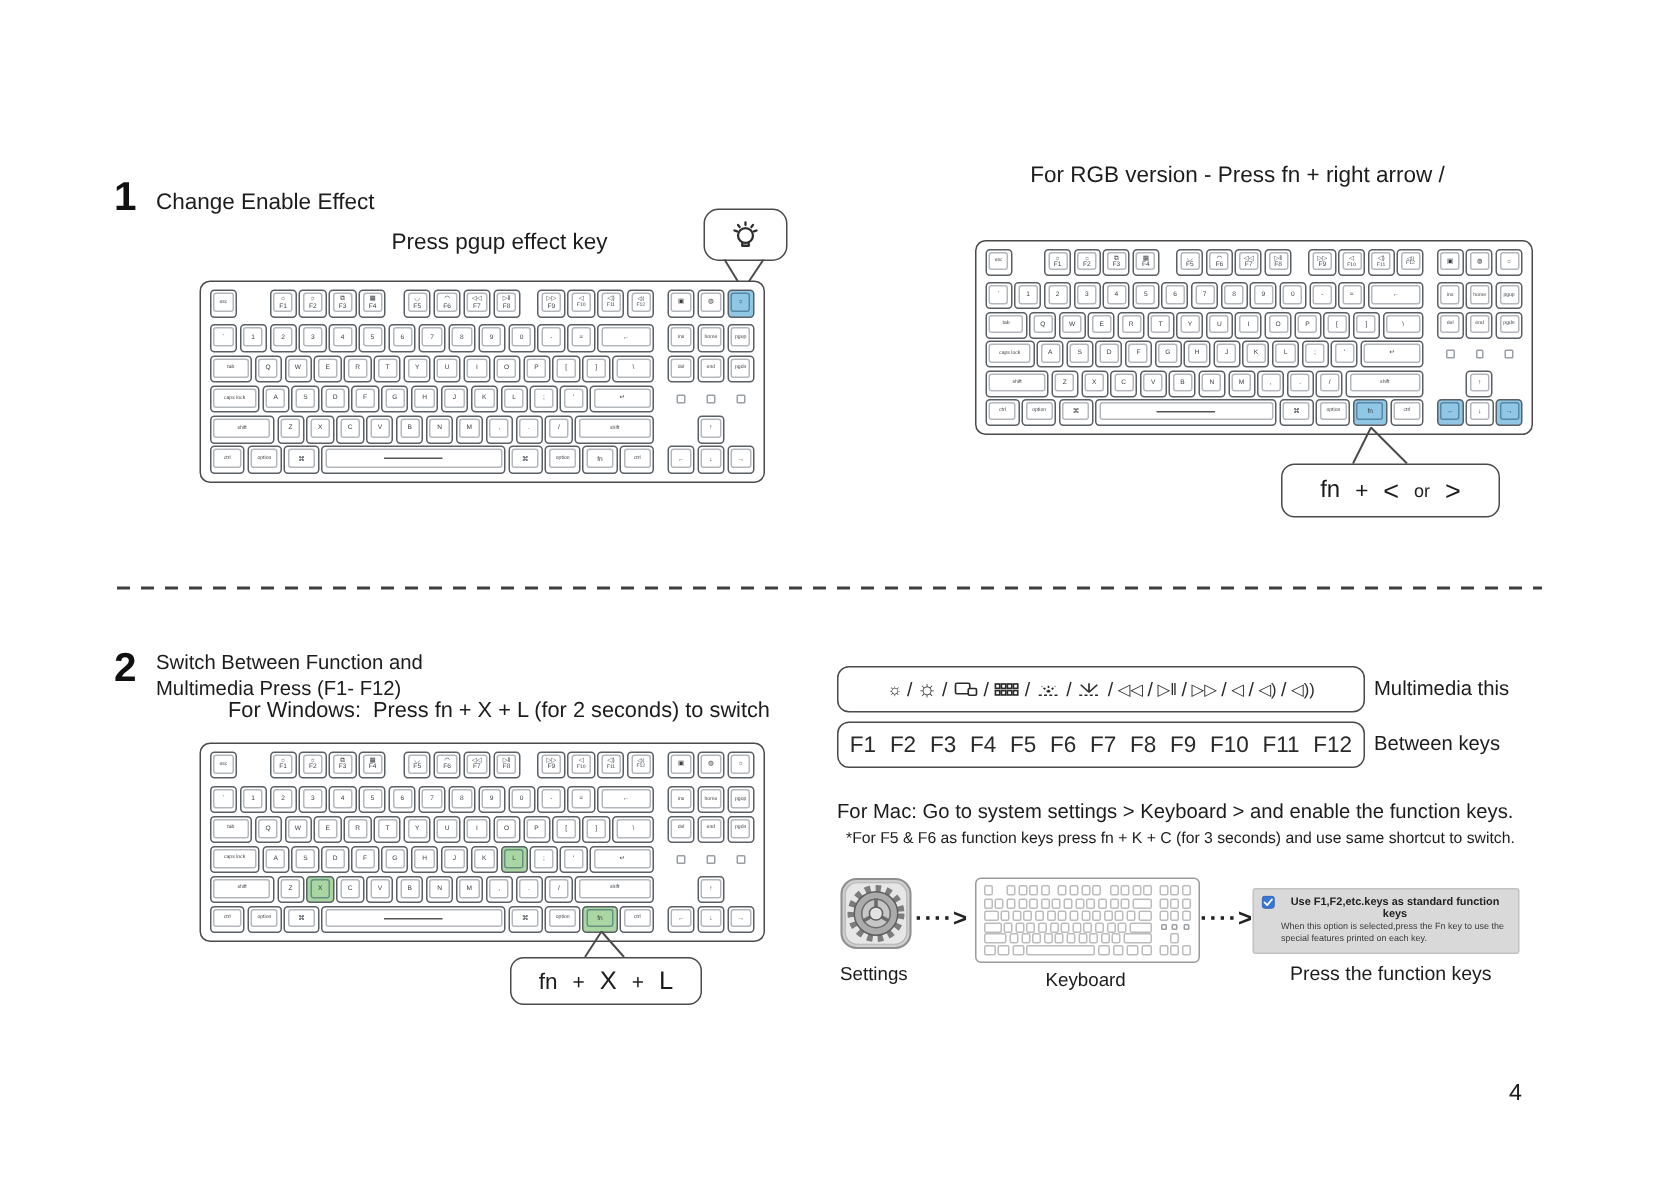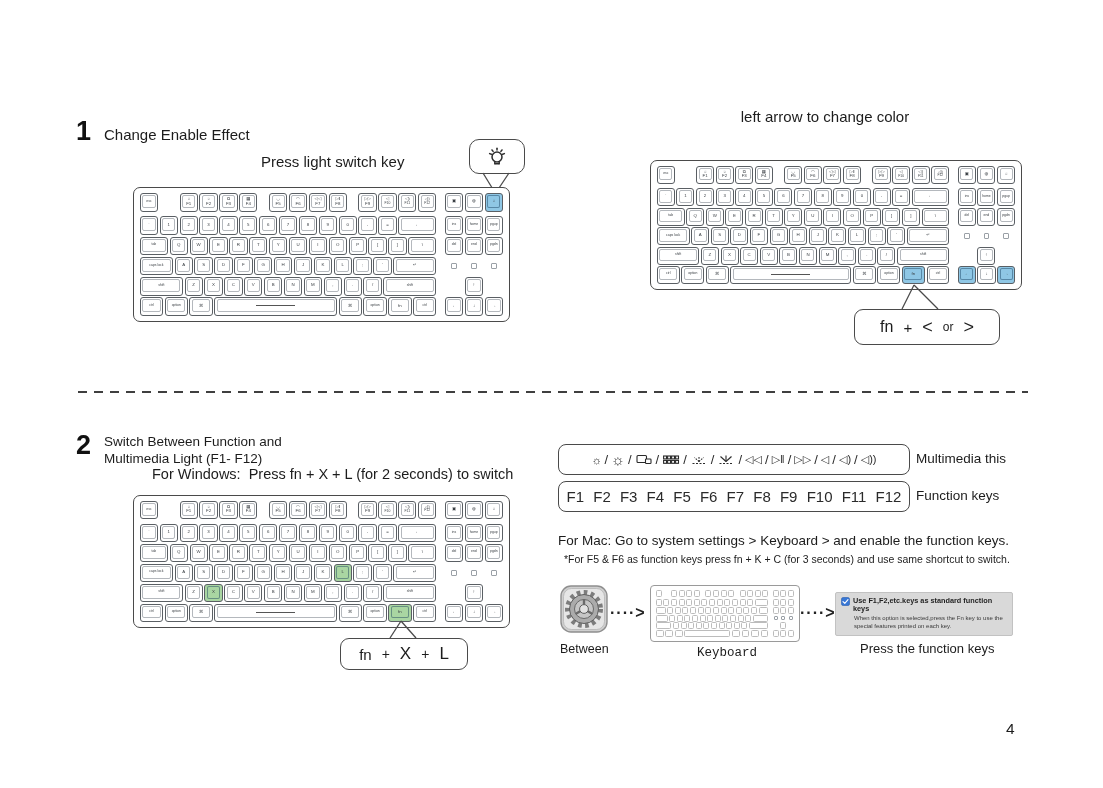--- a/index.html
+++ b/index.html
@@ -42,33 +42,33 @@
   .mm-icon{display:inline-flex;align-items:center;color:#2a2a2a;}
   .mm-sep{margin:0 3px;font-size:13px;color:#2a2a2a;}
   .fk-text{font-size:15px;word-spacing:5px;color:#2a2a2a;}
   .side-label{font-size:13.5px;}
   .mac-line{font-size:13.5px;}
   .mac-note{font-size:10.5px;}
   .mini-label{font-size:12.5px;}
   .dotted-arrow{font-size:16px;font-weight:bold;letter-spacing:1px;color:#222;}
   .cb-panel{background:#d9d9d9;border:1px solid #c2c2c2;border-radius:2px;box-sizing:border-box;
             padding:4px 5px;}
-  .cb-title-row{display:flex;align-items:flex-start;}
+  .cb-title-row{display:flex;align-items:flex-start;text-align:center;}
   .cb-title{font-size:7.3px;font-weight:bold;color:#1f1f1f;margin-left:3px;line-height:1.15;}
   .cb-sub{font-size:6px;color:#3a3a3a;margin-left:13px;margin-top:1px;line-height:1.3;}
   .enable-label{font-size:13px;}
   .page-num{font-size:15.5px;}
   svg{display:block;}
 </style>
 </head>
 <body>
 
 <span class="abs step-num" style="left:76px;top:116px;">1</span>
 <span class="abs step-title" style="left:104px;top:126px;">Change Enable Effect</span>
-<span class="abs caption" style="left:261px;top:153px;">Press light switch key</span>
+<span class="abs caption" style="left:261px;top:153px;">Press pgup effect key</span>
 
 <div class="abs callout" style="left:469px;top:139px;width:56px;height:35px;border-radius:10px;">
   <span>
     <svg width="26" height="26" viewBox="0 0 24 24" fill="none" stroke="#2e2e2e" stroke-width="1.4" stroke-linecap="round">
       <circle cx="12" cy="12" r="4.6"></circle>
       <line x1="10" y1="16.2" x2="10" y2="18.3"></line>
         <line x1="14" y1="16.2" x2="14" y2="18.3"></line>
       <line x1="10.2" y1="18.3" x2="13.8" y2="18.3"></line>
       <line x1="12" y1="5.6" x2="12" y2="4.0"></line>
       <line x1="8.4" y1="6.8" x2="7.4" y2="5.5"></line>
@@ -559,21 +559,21 @@
       </div>
       <div class="key" style="width: 18.291px; margin: 0px 0.8px;">
         <div class="key-in">
           <span style="font-size: 4.4px;">→</span>
         </div>
       </div>
     </div>
   </div>
 
 <div class="abs" style="left:640px;top:107px;width:370px;text-align:center;font-size:15px;line-height:1.35;">
-  <div>left arrow to change color</div>
+  <div>For RGB version - Press fn + right arrow /</div>
 </div>
 
 <div id="kb2" class="kb" style="left: 650px; top: 160px; width: 372px; height: 130px; --hl: #8fc7e5;">
     <div class="kb-row" style="height: 17.8333px; margin-bottom: 4.6px;">
       <div class="key" style="width: 18.0185px; margin: 0px 0.8px;">
         <div class="key-in">
           <span style="font-size: 3.4px;">esc</span>
         </div>
       </div>
       <div style="width: 19.6185px; flex: 0 0 auto;"></div>
@@ -1062,21 +1062,21 @@
   <span class="chev">&lt;</span>
   <span class="small">or</span>
   <span class="chev">&gt;</span>
 </div>
 
 <div class="abs divider" style="left:78px;top:391px;width:950px;"></div>
 
 <span class="abs step-num" style="left:76px;top:430px;">2</span>
 <div class="abs s2-title" style="left:104px;top:433px;">
   <div>Switch Between Function and</div>
-  <div>Multimedia Light (F1- F12)</div>
+  <div>Multimedia Press (F1- F12)</div>
 </div>
 <span class="abs caption2" style="left:152px;top:466px;white-space:pre;">For Windows:  Press fn + X + L (for 2 seconds) to switch</span>
 
 <div id="kb3" class="kb" style="left: 133px; top: 495px; width: 377px; height: 133px; --hl: #a9d6a2;">
     <div class="kb-row" style="height: 18.3333px; margin-bottom: 4.6px;">
       <div class="key" style="width: 18.291px; margin: 0px 0.8px;">
         <div class="key-in">
           <span style="font-size: 3.4px;">esc</span>
         </div>
       </div>
@@ -1621,41 +1621,41 @@
     <span class="mm-sep">/</span>
     <span class="mm-icon" style="font-size: 11px;">◁)</span>
     <span class="mm-sep">/</span>
     <span class="mm-icon" style="font-size: 11px;">◁))</span>
   </div>
 <span class="abs side-label" style="left:916px;top:451px;">Multimedia this</span>
 
 <div class="abs pill" style="left:558px;top:481px;width:352px;height:31px;">
   <span class="fk-text">F1 F2 F3 F4 F5 F6 F7 F8 F9 F10 F11 F12</span>
 </div>
-<span class="abs side-label" style="left:916px;top:488px;">Function keys</span>
+<span class="abs side-label" style="left:916px;top:488px;">Between keys</span>
 
 <span class="abs mac-line" style="left:558px;top:533px;">For Mac: Go to system settings &gt; Keyboard &gt; and enable the function keys.</span>
 <span class="abs mac-note" style="left:564px;top:553px;">*For F5 &amp; F6 as function keys press fn + K + C (for 3 seconds) and use same shortcut to switch.</span>
 
 <div class="abs" style="left:560px;top:585px;">
   <svg width="48" height="48" viewBox="0 0 48 48">
     <rect x="1" y="1" width="46" height="46" rx="10" fill="#cfcfcf" stroke="#8f8f8f" stroke-width="1.4"></rect>
     <rect x="3.5" y="3.5" width="41" height="41" rx="8" fill="#e6e6e6" stroke="#b5b5b5" stroke-width="0.8"></rect>
     <circle cx="24" cy="24" r="16.5" fill="none" stroke="#7c7c7c" stroke-width="5" stroke-dasharray="3.6 3.4"></circle>
     <circle cx="24" cy="24" r="14.5" fill="#ababab" stroke="#5f5f5f" stroke-width="1"></circle>
     <circle cx="24" cy="24" r="9.5" fill="#c6c6c6" stroke="#6a6a6a" stroke-width="1"></circle>
     <g stroke="#6a6a6a" stroke-width="2.4">
       <line x1="24" y1="14" x2="24" y2="20.5"></line>
       <line x1="15.5" y1="29" x2="21" y2="25.8"></line>
       <line x1="32.5" y1="29" x2="27" y2="25.8"></line>
     </g>
     <circle cx="24" cy="24" r="4.4" fill="#e2e2e2" stroke="#5f5f5f" stroke-width="1"></circle>
   </svg>
 </div>
-<span class="abs mini-label" style="left:560px;top:642px;">Between</span>
+<span class="abs mini-label" style="left:560px;top:642px;">Settings</span>
 
 <span class="abs dotted-arrow" style="left:610px;top:604px;">····&gt;</span>
 
 <div id="kbmini" class="kb mini" style="left:650px;top:585px;width:150px;height:57px;">
     <div class="kb-row" style="height: 6.91667px; margin-bottom: 2.3px;">
       <div class="key" style="width: 6.02943px; margin: 0px 0.8px;"></div>
       <div style="width: 7.62943px; flex: 0 0 auto;"></div>
       <div class="key" style="width: 6.02943px; margin: 0px 0.8px;"></div>
       <div class="key" style="width: 6.02943px; margin: 0px 0.8px;"></div>
       <div class="key" style="width: 6.02943px; margin: 0px 0.8px;"></div>
@@ -1766,21 +1766,21 @@
       <div class="key" style="width: 7.93678px; margin: 0px 0.8px;"></div>
       <div class="key" style="width: 7.93678px; margin: 0px 0.8px;"></div>
       <div class="key" style="width: 7.93678px; margin: 0px 0.8px;"></div>
       <div class="key" style="width: 7.93678px; margin: 0px 0.8px;"></div>
       <div style="width: 2.6703px; flex: 0 0 auto;"></div>
       <div class="key" style="width: 6.02943px; margin: 0px 0.8px;"></div>
       <div class="key" style="width: 6.02943px; margin: 0px 0.8px;"></div>
       <div class="key" style="width: 6.02943px; margin: 0px 0.8px;"></div>
     </div>
   </div>
-<span class="abs mini-label" style="left:697px;top:646px;font-family:Liberation Mono, monospace;">Keyboard</span>
+<span class="abs mini-label" style="left:697px;top:646px;">Keyboard</span>
 
 <span class="abs dotted-arrow" style="left:800px;top:604px;">····&gt;</span>
 
 <div class="abs cb-panel" style="left:835px;top:592px;width:178px;height:44px;">
   <div class="cb-title-row">
     <span>
       <svg width="9" height="9" viewBox="0 0 9 9">
         <rect x="0.5" y="0.5" width="8" height="8" rx="1.6" fill="#3777d6" stroke="#2a5cab" stroke-width="0.6"></rect>
         <path d="M2 4.6 L3.8 6.4 L7 2.6" fill="none" stroke="#fff" stroke-width="1.1" stroke-linecap="round" stroke-linejoin="round"></path>
       </svg>

